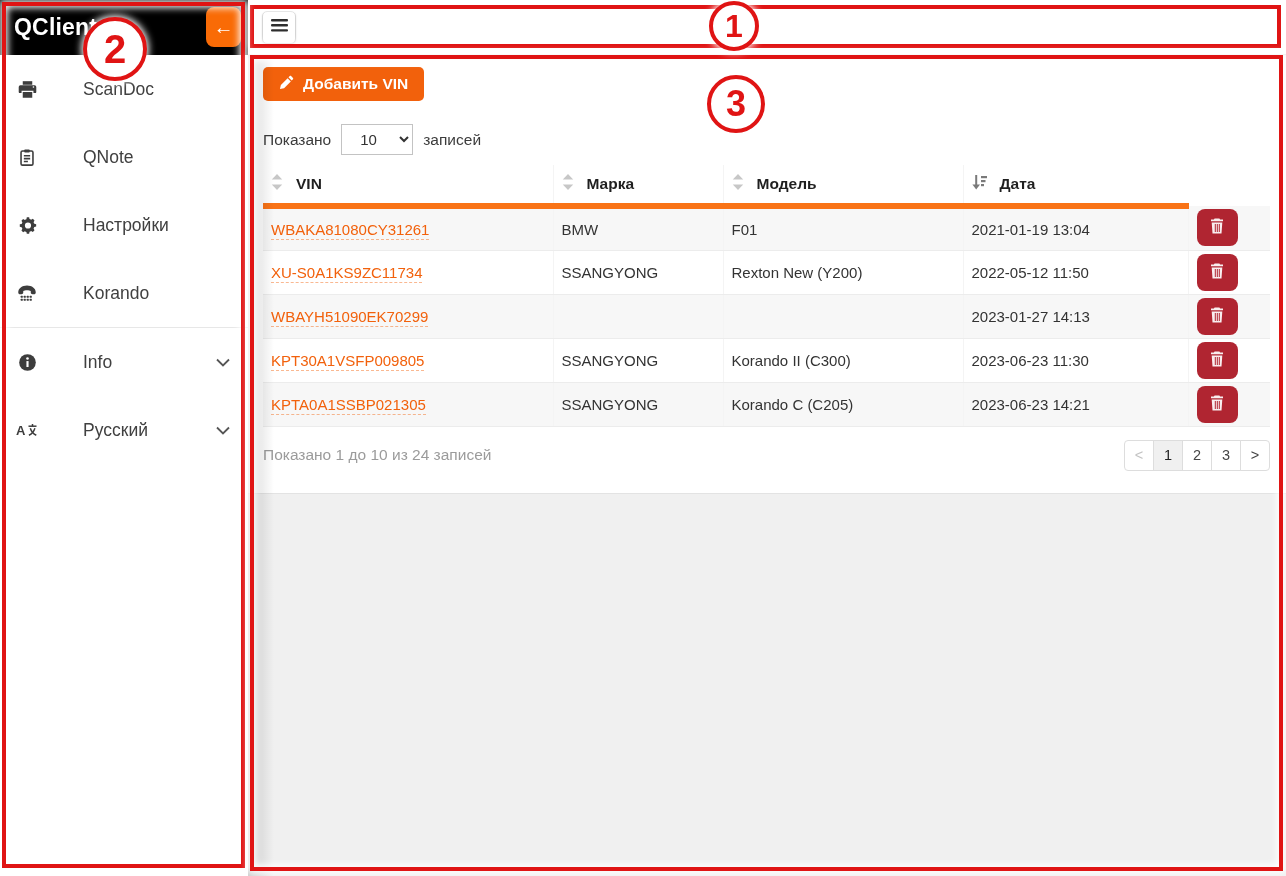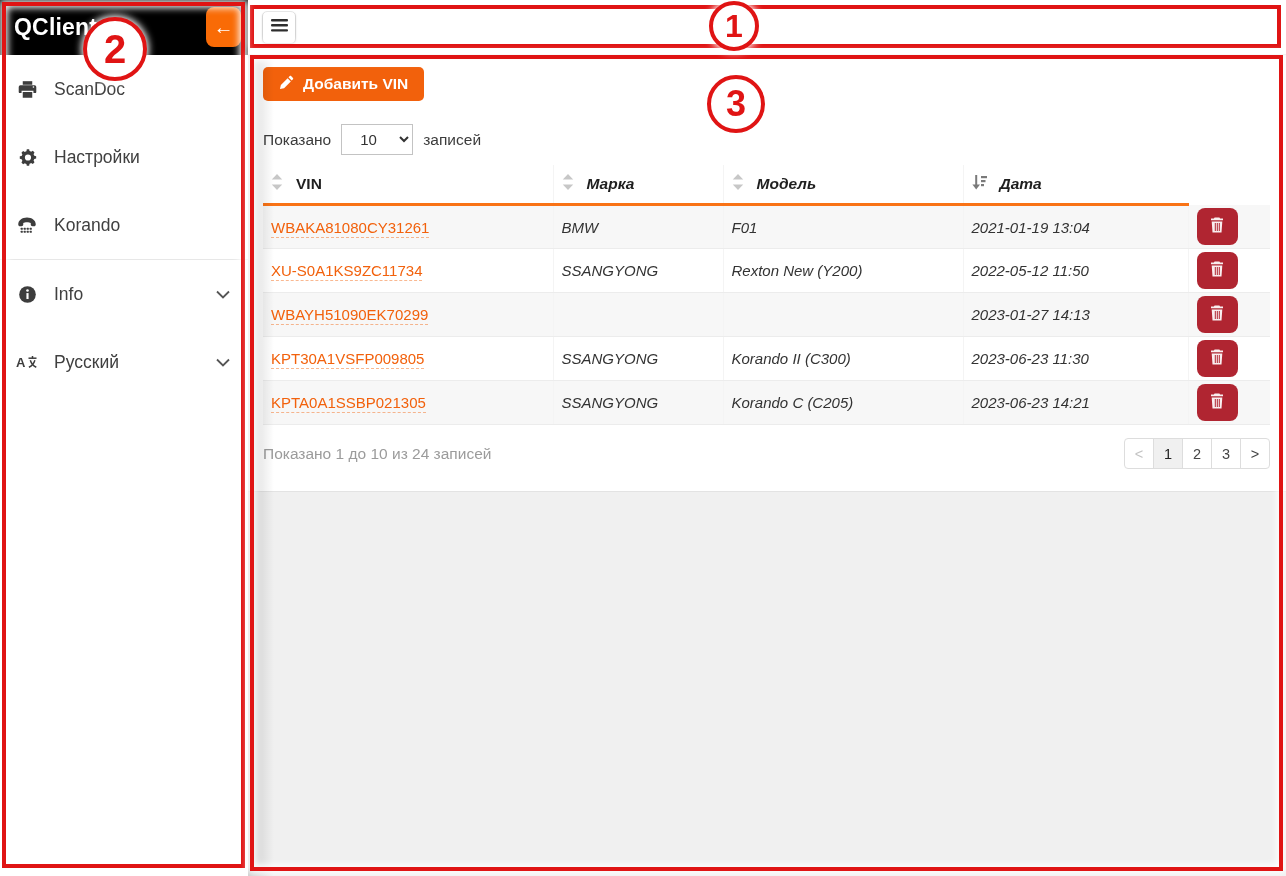--- a/index.html
+++ b/index.html
@@ -9,21 +9,21 @@
 
   
   .sidebar { position:absolute; left:0; top:0; width:248px; height:876px; background:#fff; z-index:1; }
   .sidebar-header { position:relative; height:55px; background:#000; display:flex; align-items:center; }
   .brand { color:#fff; font-size:23px; font-weight:bold; padding-left:14px; letter-spacing:.2px; }
   .collapse-btn { position:absolute; right:7px; top:7px; width:35px; height:40px; border:none;
     background:#f96b06; color:#fff; font-size:20px; border-radius:8px; cursor:pointer;
     display:flex; align-items:center; justify-content:center; }
   .side-nav { padding-top:0; }
   .side-item { display:flex; align-items:center; height:68px; padding:0 16px; cursor:pointer;
-    color:#404040; font-size:17.5px; text-decoration:none; }
+    color:#404040; font-size:17.5px; text-decoration:none;gap:29px; }
   .si-icon { width:22px; display:flex; justify-content:center; margin-right:16px; color:#3d3d3d; flex:none; }
   .si-label { flex:1; }
   .si-chevron { color:#565656; display:flex; margin-right:2px; }
   .side-divider { border-top:1px solid #e7e7e7; margin:0; }
 
   
   .main { position:absolute; left:248px; top:0; width:1038px; height:876px; background:#f0f0f0; }
   .topbar { position:relative; height:55px; background:#fff; border-bottom:1px solid #ececec;
     box-shadow:0 1px 4px rgba(0,0,0,.05); display:flex; align-items:center; z-index:3; }
   .hamburger { margin-left:14px; width:34px; height:33px; background:#fff; border:1px solid #d4d4d4;
@@ -41,25 +41,25 @@
   .search-input { width:405px; height:31px; border:1px solid #cfcfcf; border-radius:5px; padding:0 12px;
     font-size:15px; color:#333; outline:none; font-family:"Liberation Sans", sans-serif; margin-top:1px; }
   .search-input::placeholder { color:#a9a9a9; }
 
   .length-row { display:flex; align-items:center; gap:10px; margin-top:23px; font-size:15.5px; color:#3c3c3c; }
   .length-select { width:72px; height:31px; border:1px solid #c3c3c3; border-radius:0; font-size:15px;
     color:#333; padding:0 6px 0 14px; background:#fff; font-family:"Liberation Sans", sans-serif; }
 
   table.vin-table { width:100%; border-collapse:collapse; margin-top:10px; table-layout:fixed; }
   .vin-table th { text-align:left; font-size:15.5px; color:#1f1f1f; font-weight:bold;
-    padding:9px 4px 9px 8px; border-bottom:3px solid #f97316; cursor:pointer; }
+    padding:9px 4px 9px 8px; border-bottom:6px solid #f97316; cursor:pointer; }
   .th-inner { display:flex; align-items:center; gap:13px; }
   .vin-table td { font-size:15px; color:#333; padding:0 4px 0 8px; height:44px;
     border-bottom:1px solid #ececec; overflow:hidden; white-space:nowrap; }
-  .vin-table td + td, .vin-table th + th { border-left:1px solid #f4f4f4;font-style:italic; }
+  .vin-table td + td, .vin-table th + th { border-left:1px solid #f4f4f4; }
   .vin-table tbody tr:nth-child(odd) { background:#f7f7f7; }
   .vin-table tbody tr:nth-child(even) { background:#fff; }
   a.vin-link { color:#f2610c; text-decoration:none; border-bottom:1px dashed rgba(242,97,12,.45);
     padding-bottom:1px; cursor:pointer;text-align:right; }
   .delete-btn { width:41px; height:37px; background:#b02531; border:none; border-radius:8px;
     display:flex; align-items:center; justify-content:center; cursor:pointer; }
 
   .table-footer { display:flex; align-items:center; justify-content:space-between; padding:13px 0 22px 0; }
   .footer-info { color:#9b9b9b; font-size:15.5px; }
   .pagination { display:flex; }
@@ -100,20 +100,30 @@
     <nav class="side-nav">
       <a class="side-item">
         <span class="si-icon">
           <svg width="19" height="19" viewBox="0 0 16 16" fill="currentColor">
               <path d="M4 1h8v3H4z"></path>
               <path d="M2 4.5h12a1.4 1.4 0 0 1 1.4 1.4v4.1a1 1 0 0 1-1 1H13V9H3v2H1.6a1 1 0 0 1-1-1V5.9A1.4 1.4 0 0 1 2 4.5zm11 2.1a.7.7 0 1 0 0-1.4.7.7 0 0 0 0 1.4z"></path>
               <path d="M4 10h8v5H4zm1.2 1.2h5.6v.9H5.2zm0 1.8h5.6v.9H5.2z"></path>
             </svg>
         </span>
         <span class="si-label">ScanDoc</span>
+      </a>
+      <a class="side-item">
+        <span class="si-icon">
+          <svg width="18" height="19" viewBox="0 0 16 16" fill="none" stroke="currentColor" stroke-width="1.4">
+              <rect x="2.7" y="2.2" width="10.6" height="12.6" rx="1.3"></rect>
+              <rect x="5.6" y="0.9" width="4.8" height="2.6" rx="0.6" fill="currentColor" stroke="none"></rect>
+              <path d="M5.2 6.5h5.6M5.2 9h5.6M5.2 11.5h3.6"></path>
+            </svg>
+        </span>
+        <span class="si-label">QNote</span>
       </a>
       <a class="side-item">
         <span class="si-icon">
           <svg width="19" height="19" viewBox="0 0 16 16" fill="currentColor">
               <path d="M9.4 1l.3 1.6c.5.1.9.3 1.3.6l1.5-.8 1.4 1.4-.8 1.5c.3.4.5.8.6 1.3l1.6.3v2l-1.6.3c-.1.5-.3.9-.6 1.3l.8 1.5-1.4 1.4-1.5-.8c-.4.3-.8.5-1.3.6L9.4 15h-2l-.3-1.6c-.5-.1-.9-.3-1.3-.6l-1.5.8-1.4-1.4.8-1.5c-.3-.4-.5-.8-.6-1.3L1.5 9V7l1.6-.3c.1-.5.3-.9.6-1.3l-.8-1.5 1.4-1.4 1.5.8c.4-.3.8-.5 1.3-.6L7.4 1h2zM8.4 10.6a2.6 2.6 0 1 0 0-5.2 2.6 2.6 0 0 0 0 5.2z"></path>
             </svg>
         </span>
         <span class="si-label">Настройки</span>
       </a>
       <a class="side-item">

